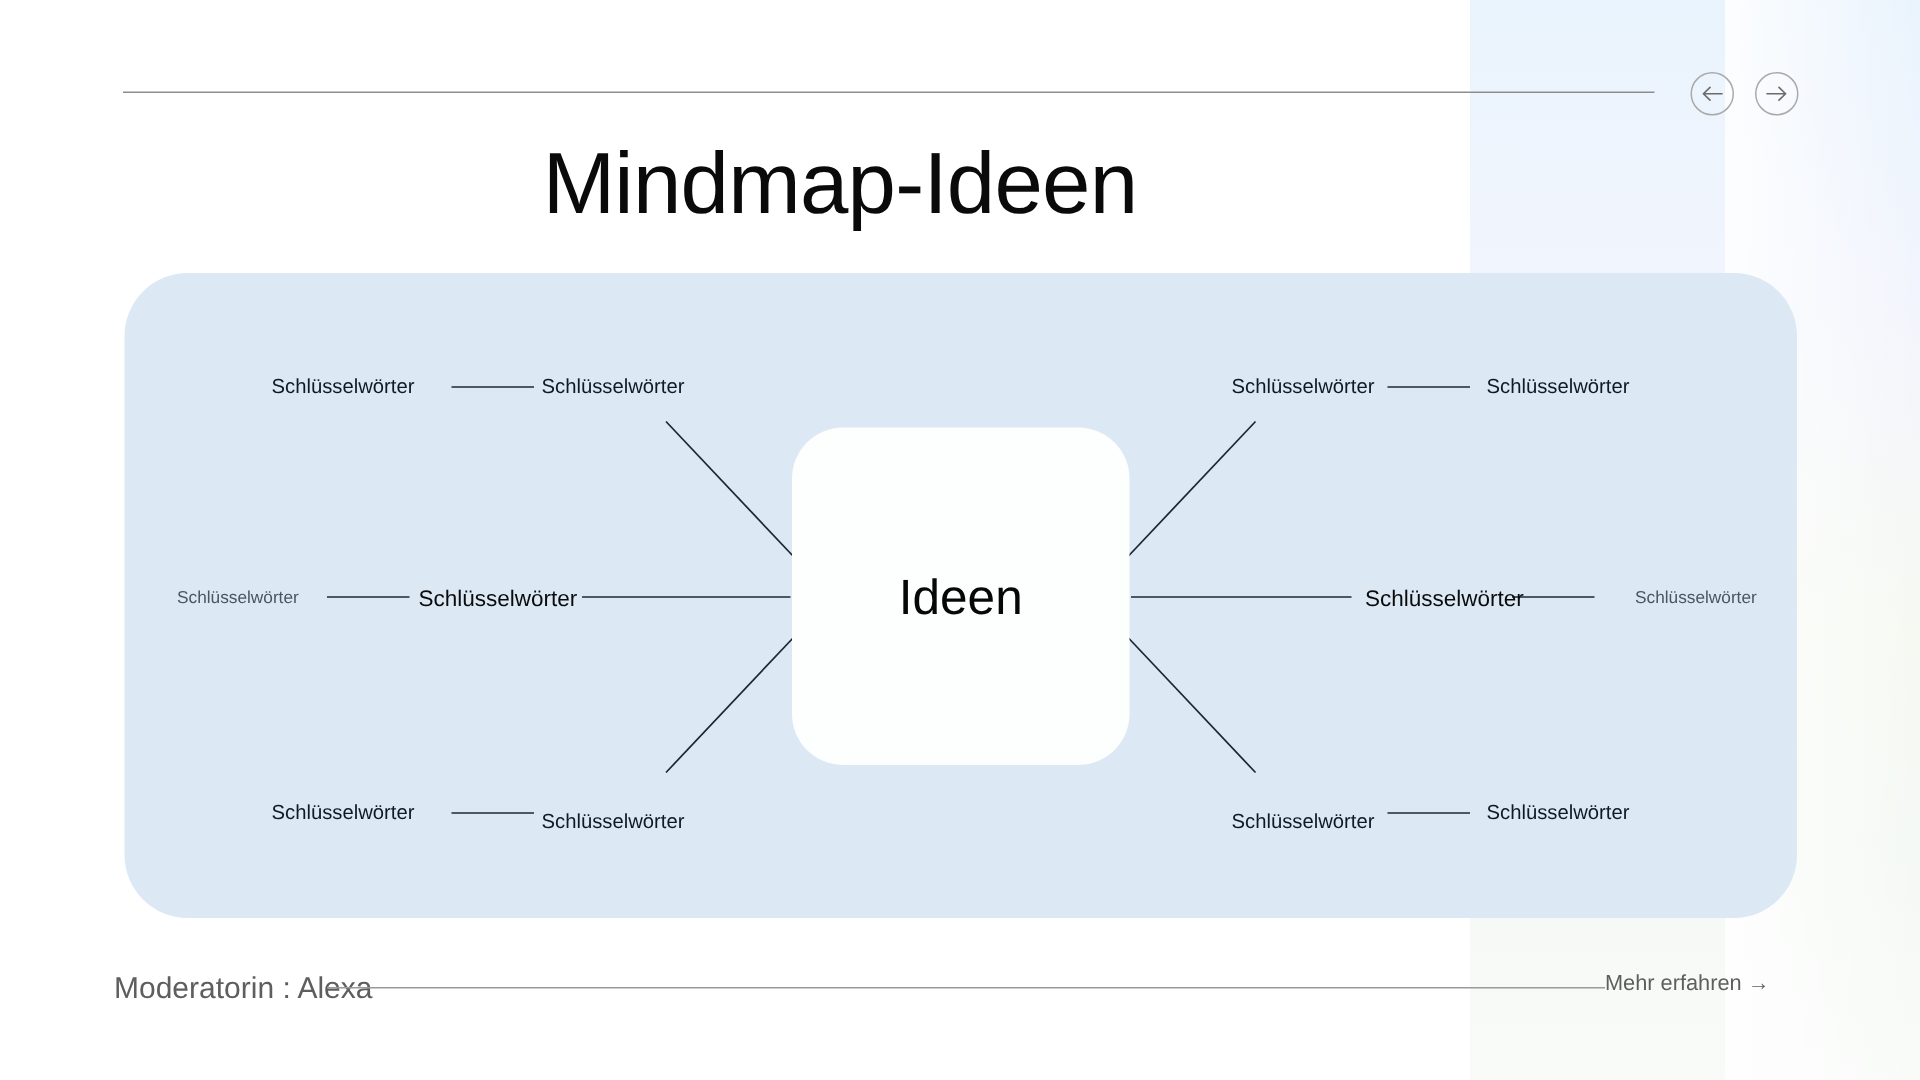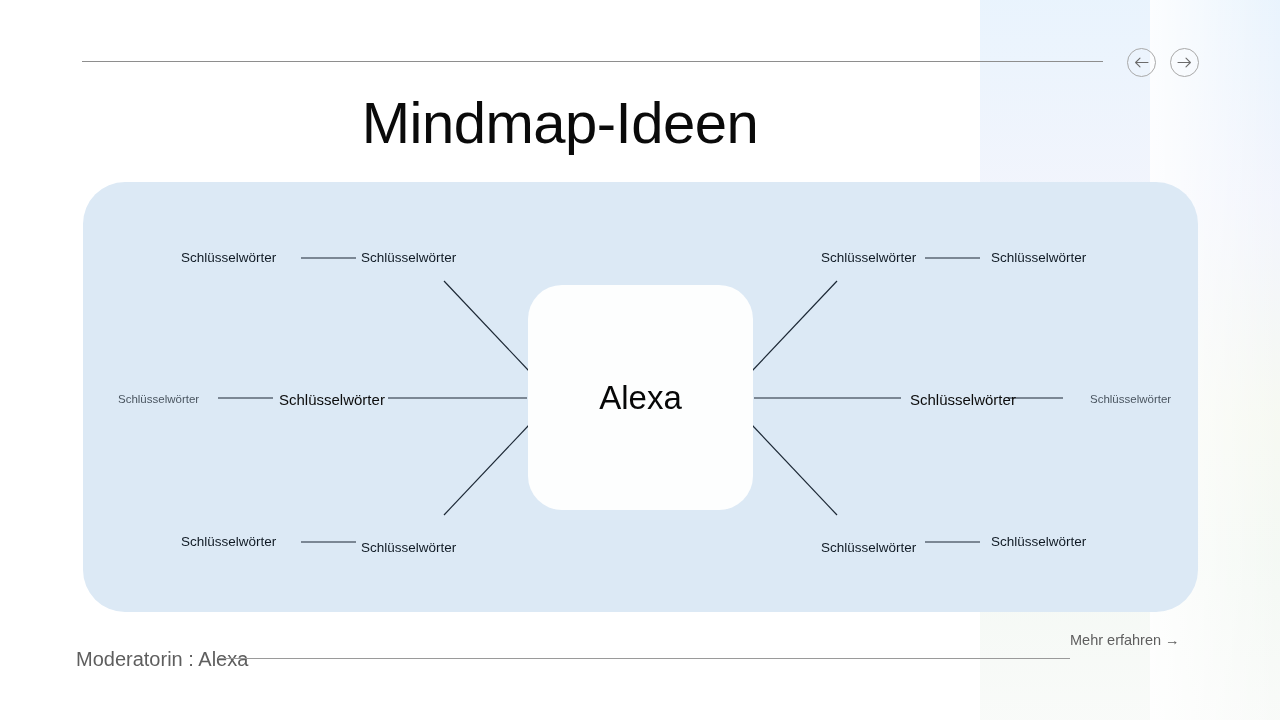--- a/index.html
+++ b/index.html
@@ -79,21 +79,21 @@
   
   #footer-moderator {
     position:absolute; left:76px; top:648px;
     font-size:20px; color:#5e5e5e; white-space:nowrap;
   }
   #footer-rule {
     position:absolute; left:218px; top:658px; width:852px; height:1px;
     background:#9a9a9a;
   }
   #footer-more {
-    position:absolute; left:1070px; top:632px;
+    position:absolute; left:1070px; top:648px;
     font-size:14.5px; color:#5e5e5e; white-space:nowrap; cursor:pointer;
   }
 </style>
 </head>
 <body>
 
 <div id="bg-wash"></div>
 <div id="bg-wash-2"></div>
 
 <div id="top-rule"></div>
@@ -128,21 +128,21 @@
       <line x1="842" y1="76" x2="897" y2="76"></line>
       <line x1="218" y1="360" x2="273" y2="360"></line>
       <line x1="842" y1="360" x2="897" y2="360"></line>
 
       <line x1="135" y1="216" x2="190" y2="216"></line>
       <line x1="925" y1="216" x2="980" y2="216"></line>
     </g>
   </svg>
 
   <div id="central-node">
-    <span id="central-node-label">Alexa</span>
+    <span id="central-node-label">Ideen</span>
   </div>
 
   <span class="branch-label lbl-outer" style="left:98px;  top:68px;">Schlüsselwörter</span>
   <span class="branch-label lbl-inner" style="left:278px; top:68px;">Schlüsselwörter</span>
 
   <span class="branch-label lbl-inner" style="left:738px; top:68px;">Schlüsselwörter</span>
   <span class="branch-label lbl-outer" style="left:908px; top:68px;">Schlüsselwörter</span>
 
   <span class="branch-label lbl-far" style="left:35px;  top:211px;">Schlüsselwörter</span>
   <span class="branch-label lbl-mid" style="left:196px; top:209px;">Schlüsselwörter</span>

